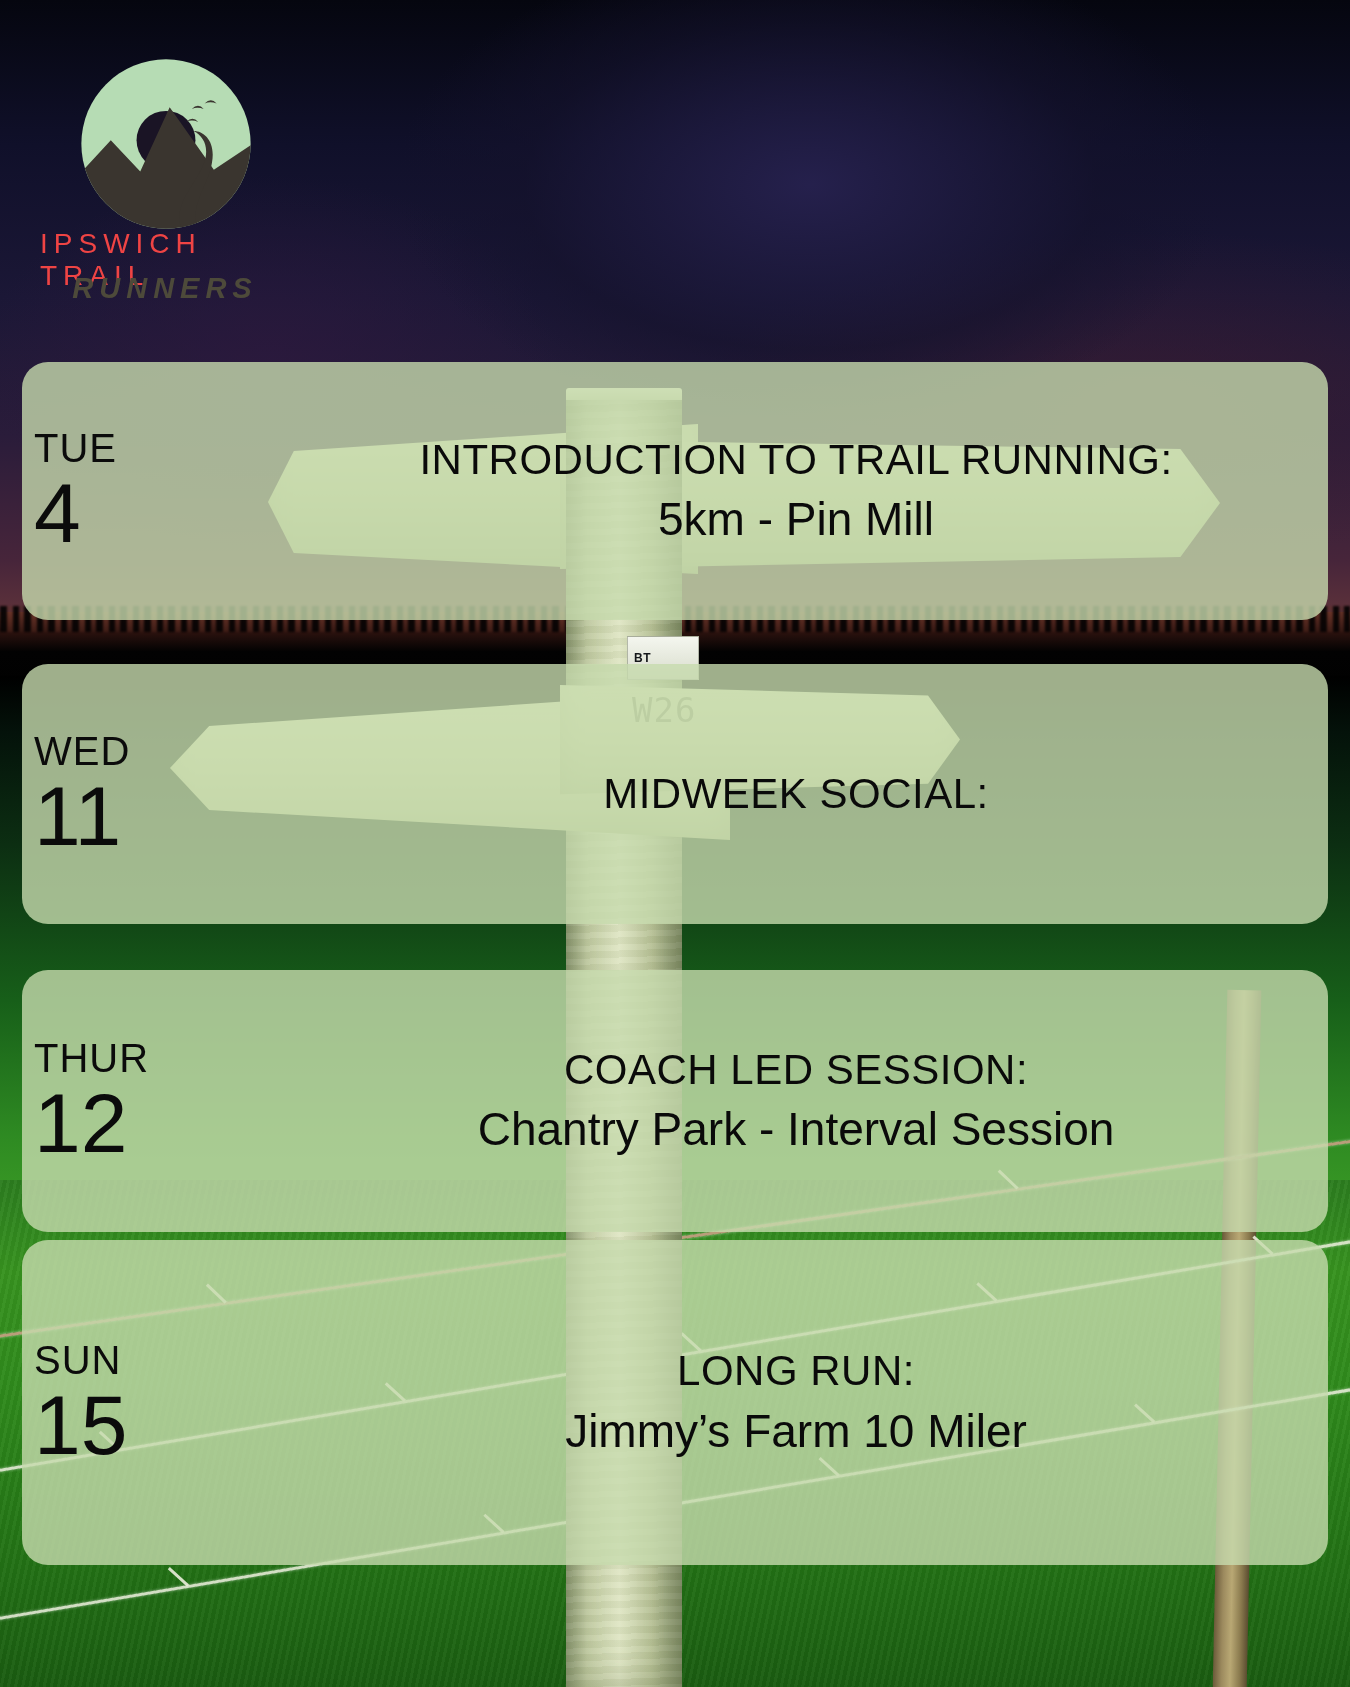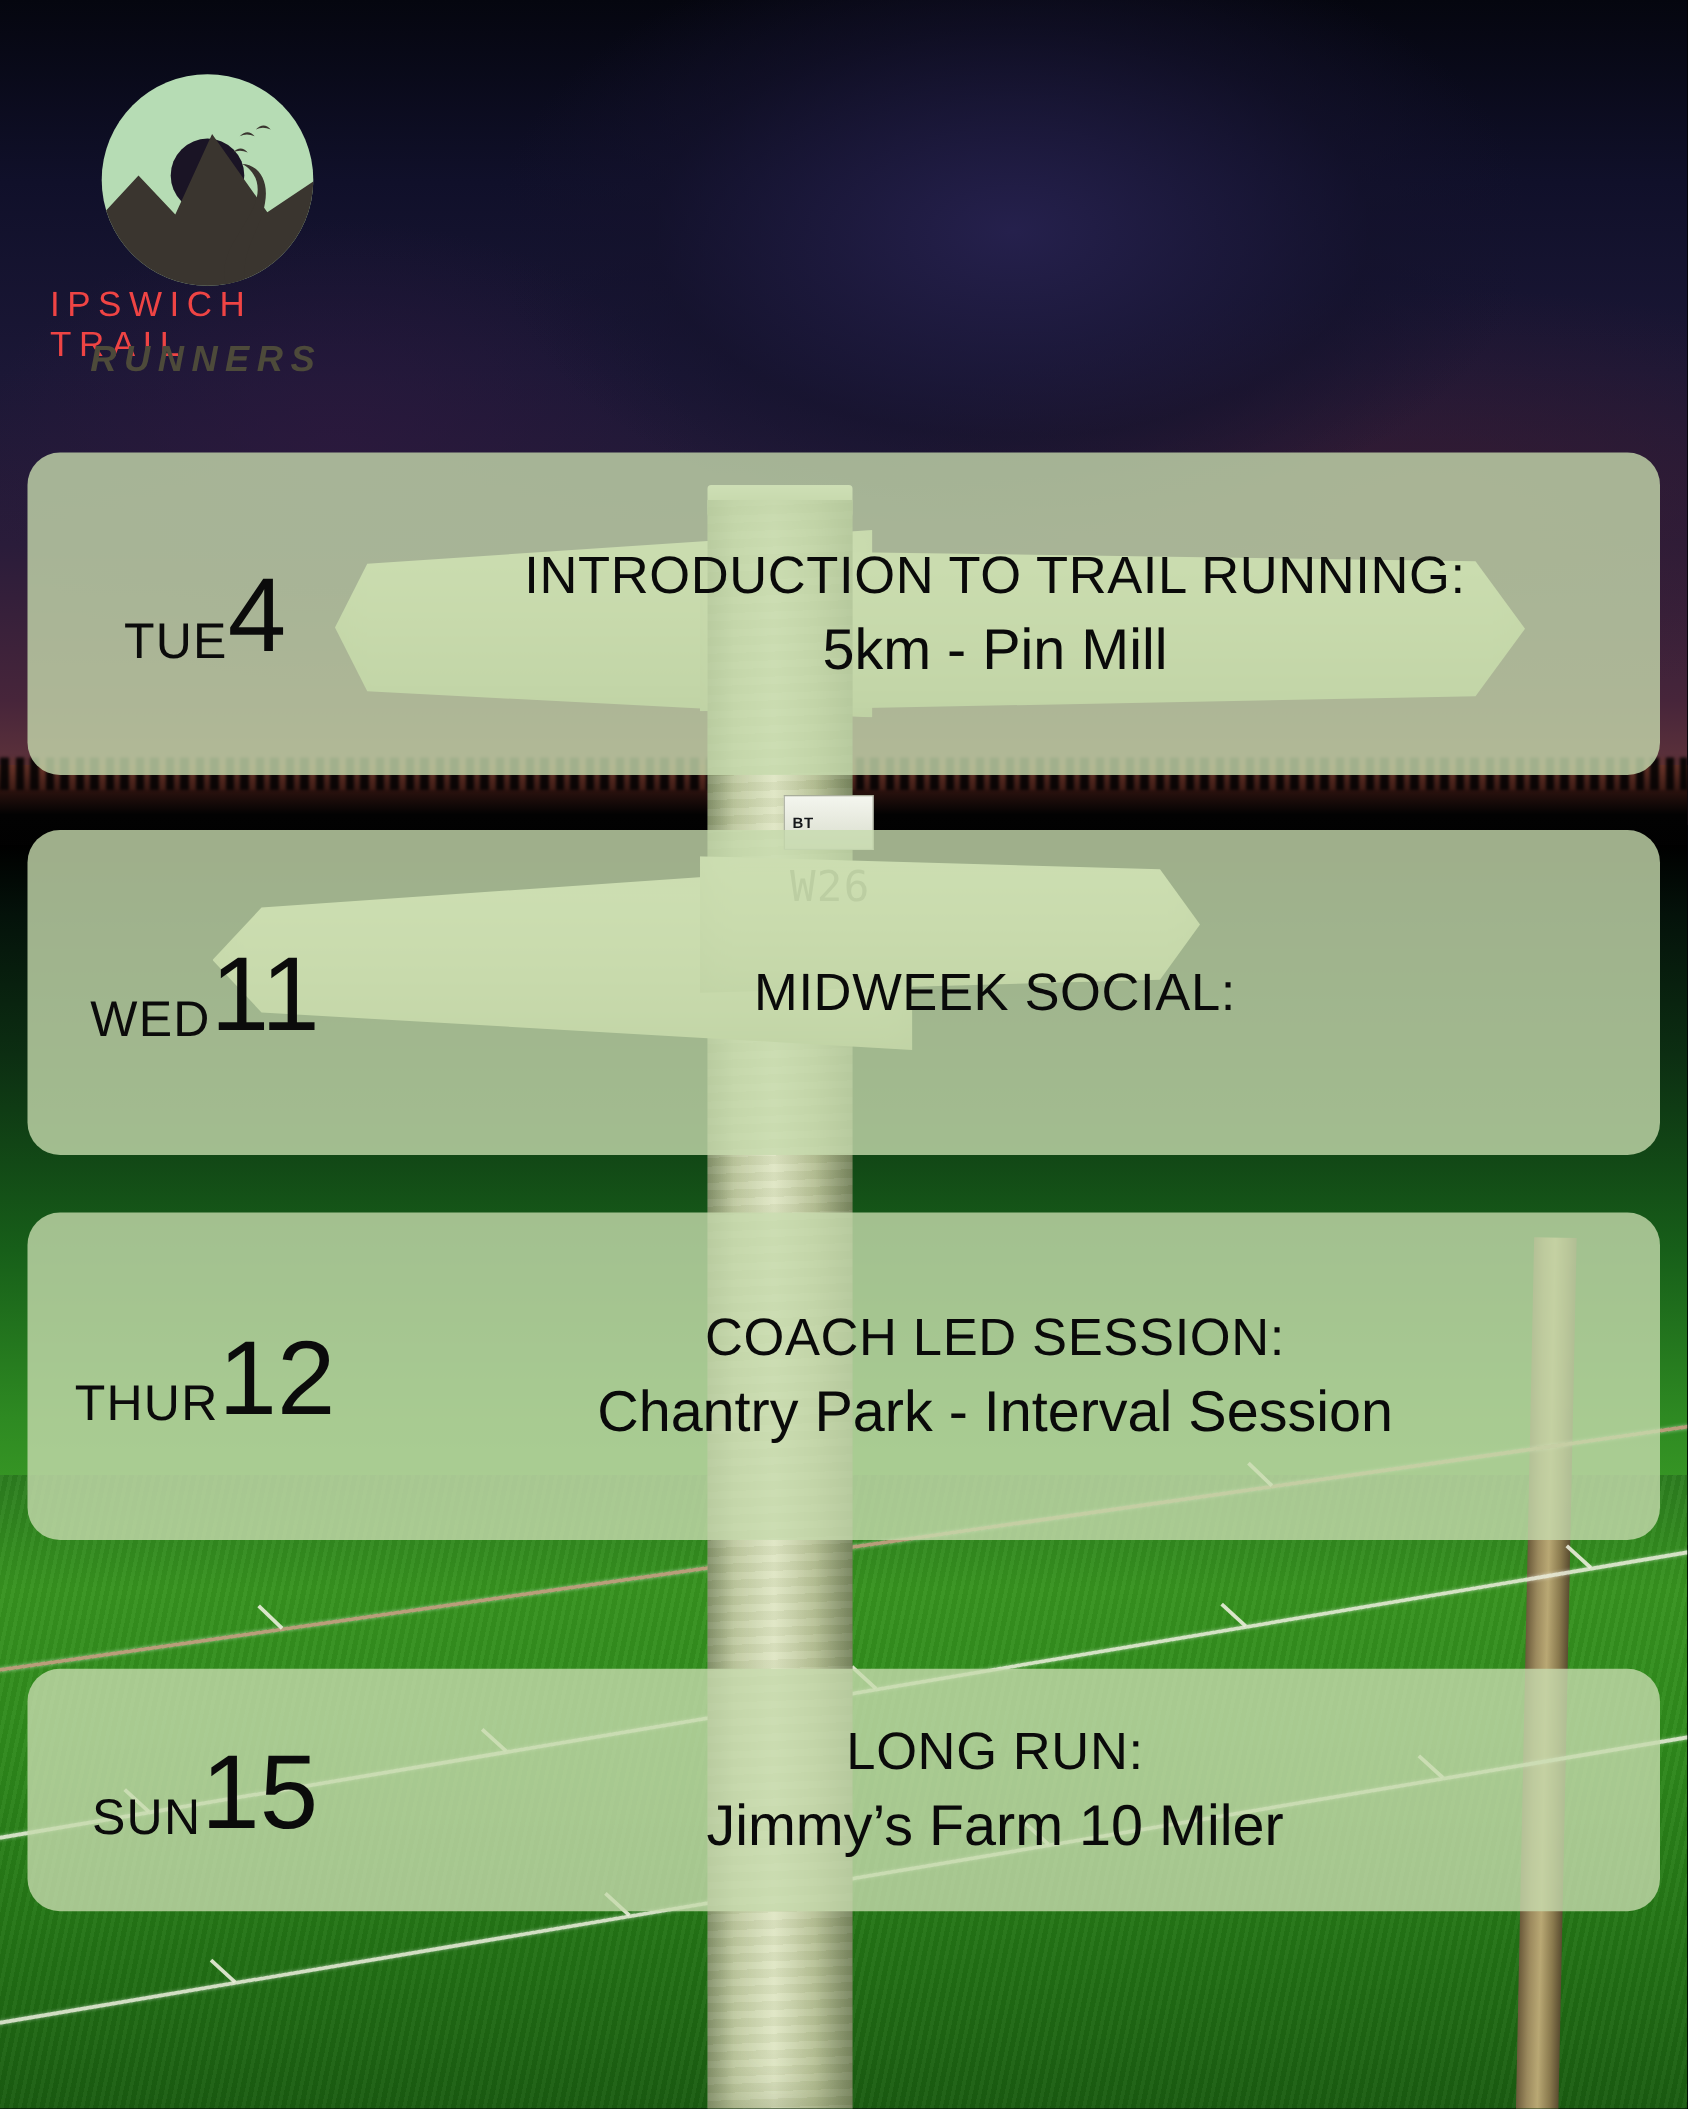--- a/index.html
+++ b/index.html
@@ -163,25 +163,25 @@
   .cards { position:absolute; left:0; top:0; width:1350px; height:1687px; z-index:7; }
   .card {
     position:absolute; left:22px; width:1306px;
     background:rgba(199,219,174,0.80);
     border-radius:26px;
     display:flex; align-items:center;
   }
   .card.c1 { top:362px; height:258px; }
   .card.c2 { top:664px; height:260px; }
   .card.c3 { top:970px; height:262px; }
-  .card.c4 { top:1335px; height:194px; }
+  .card.c4 { top:1240px; height:325px; }
 
   .daycol {
     width:272px; flex:none; text-align:center;
-    display:flex; flex-direction:row; align-items:flex-end; justify-content:center;
+    display:flex; flex-direction:column; align-items:flex-start; justify-content:center;
     padding-left:12px;
   }
   .dayname {
     font-size:40px; color:#0b0b0b; letter-spacing:1px; line-height:1.05;
   }
   .daynum {
     font-size:84px; color:#0b0b0b; line-height:1.0; margin-top:2px; font-weight:400;
   }
   .eventcol {
     flex:1; text-align:center; padding-right:30px;

